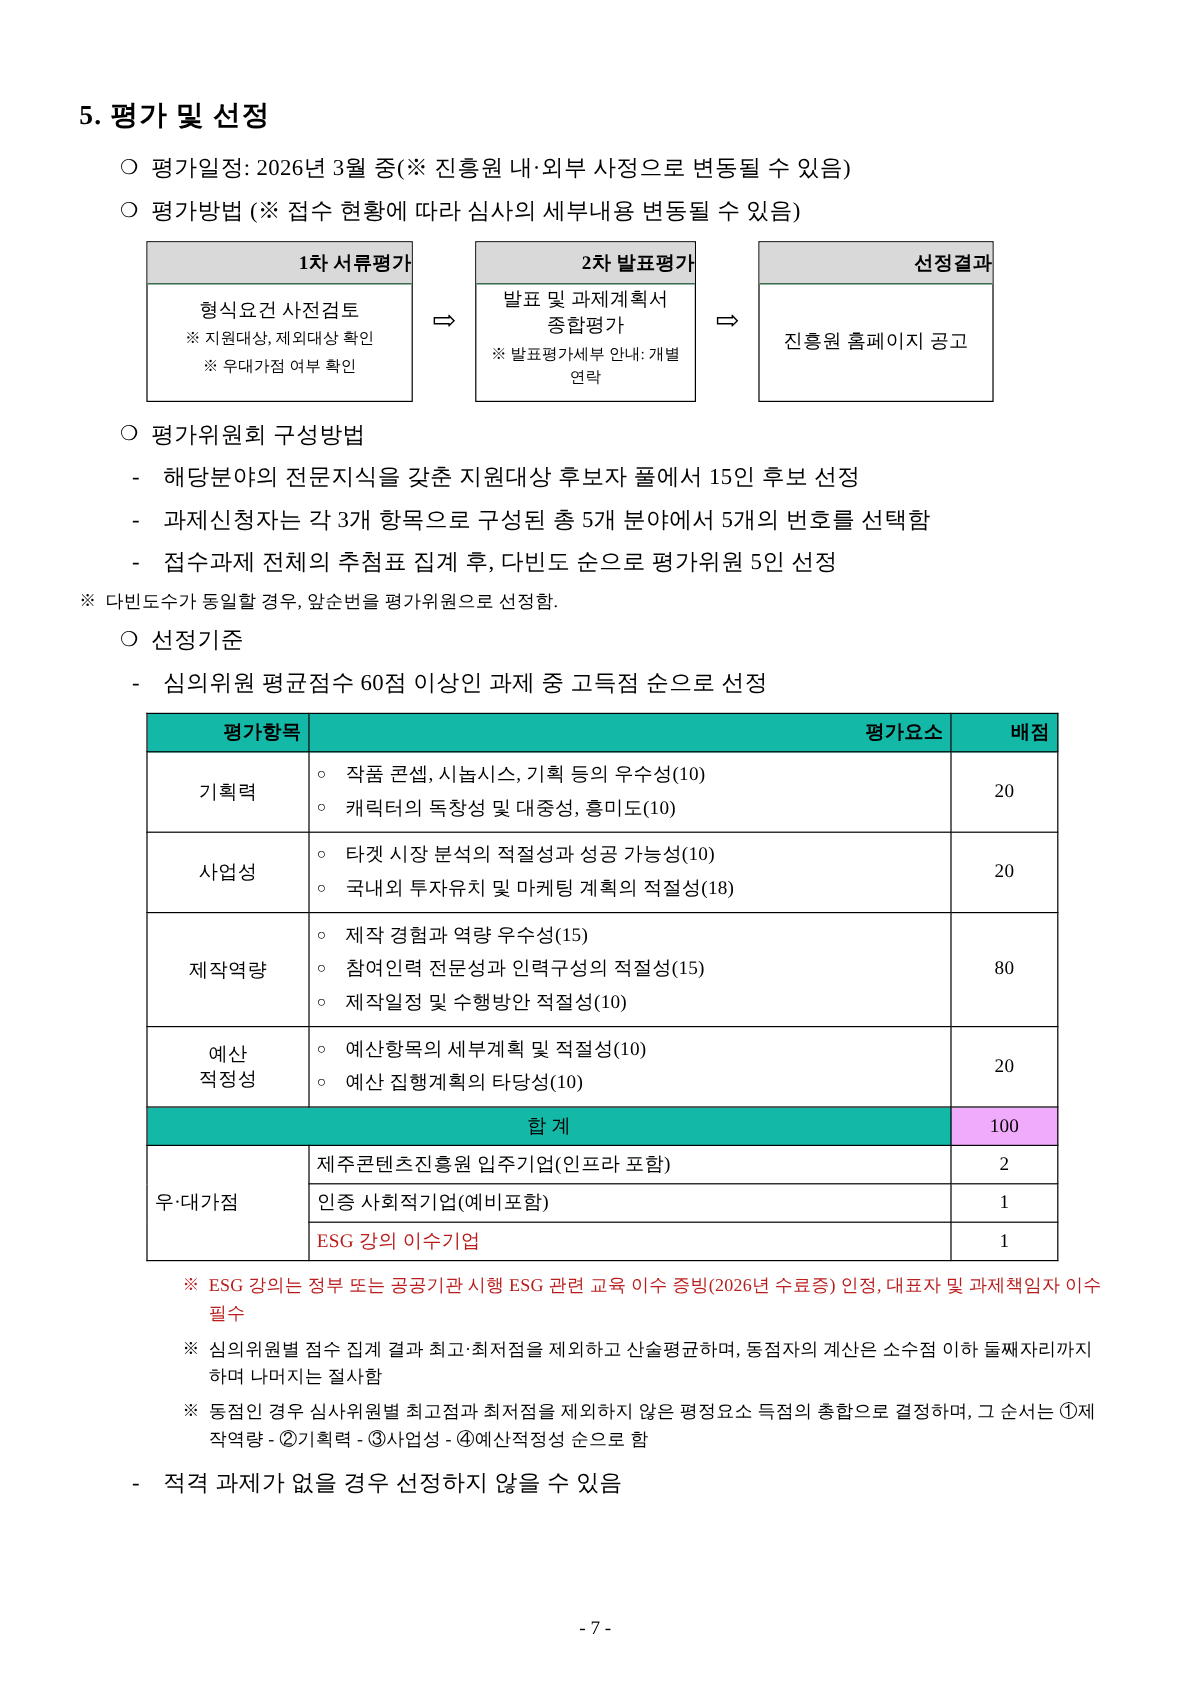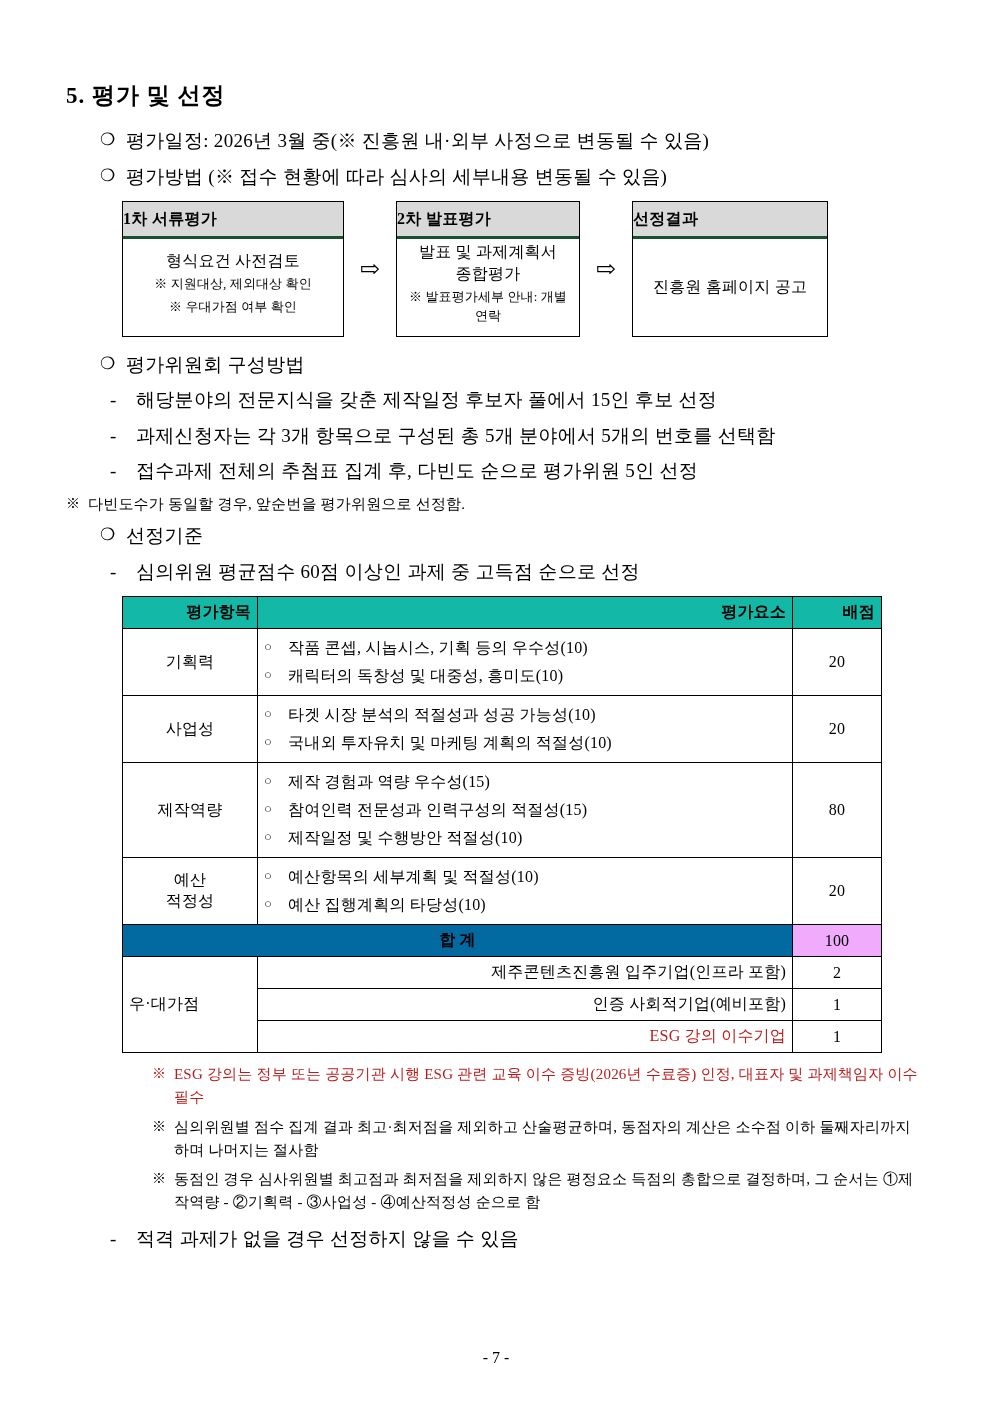--- a/index.html
+++ b/index.html
@@ -76,22 +76,22 @@
     margin: 10px 0 14px 56px;
   }
   .flow-box {
     border: 1px solid #000;
     box-sizing: border-box;
     display: flex;
     flex-direction: column;
   }
   .flow-box .head {
     background: #d9d9d9;
-    border-bottom: 3px solid #14532d;
-    text-align: left;
+    border-bottom: 1px solid #14532d;
+    text-align: right;
     font-size: 16px;
     font-weight: bold;
     padding: 7px 0 6px 0;
     letter-spacing: 0.3px;
   }
   .flow-box .body {
     flex: 1;
     display: flex;
     flex-direction: column;
     justify-content: center;
@@ -156,27 +156,27 @@
     align-items: flex-start;
     line-height: 1.75;
   }
   td.c-elem li .o {
     flex: 0 0 24px;
     font-size: 13px;
     padding-top: 2px;
   }
   td.c-elem li .t { font-size: 16px; }
   tr.total td {
-    background: #0369a1;
+    background: #14b8a6;
     text-align: center;
-    font-weight: bold;
+    font-weight: normal;
   }
   tr.total td.c-score { background: #f0abfc; font-weight: normal; }
   td.bonus-label { text-align: left; vertical-align: middle; }
-  td.bonus-text { text-align: right; }
+  td.bonus-text { text-align: left; }
 
   .footer {
     position: absolute;
     left: 0;
     right: 0;
     bottom: 36px;
     text-align: center;
     font-size: 16px;
   }
 </style>
@@ -228,21 +228,21 @@
     </div>
   </div>
 
   <div class="bullet-row lv1">
     <span class="mark">❍</span>
     <span class="text">평가위원회 구성방법</span>
   </div>
 
   <div class="bullet-row lv2 dash">
     <span class="mark">-</span>
-    <span class="text">해당분야의 전문지식을 갖춘 제작일정 후보자 풀에서 15인 후보 선정</span>
+    <span class="text">해당분야의 전문지식을 갖춘 지원대상 후보자 풀에서 15인 후보 선정</span>
   </div>
   <div class="bullet-row lv2 dash">
     <span class="mark">-</span>
     <span class="text">과제신청자는 각 3개 항목으로 구성된 총 5개 분야에서 5개의 번호를 선택함</span>
   </div>
   <div class="bullet-row lv2 dash">
     <span class="mark">-</span>
     <span class="text">접수과제 전체의 추첨표 집계 후, 다빈도 순으로 평가위원 5인 선정</span>
   </div>
 
@@ -289,21 +289,21 @@
       <tr>
         <td class="c-item">사업성</td>
         <td class="c-elem">
           <ul>
             <li>
               <span class="o">○</span>
               <span class="t">타겟 시장 분석의 적절성과 성공 가능성(10)</span>
             </li>
             <li>
               <span class="o">○</span>
-              <span class="t">국내외 투자유치 및 마케팅 계획의 적절성(10)</span>
+              <span class="t">국내외 투자유치 및 마케팅 계획의 적절성(18)</span>
             </li>
           </ul>
         </td>
         <td class="c-score">20</td>
       </tr>
 
       <tr>
         <td class="c-item">제작역량</td>
         <td class="c-elem">
           <ul>

